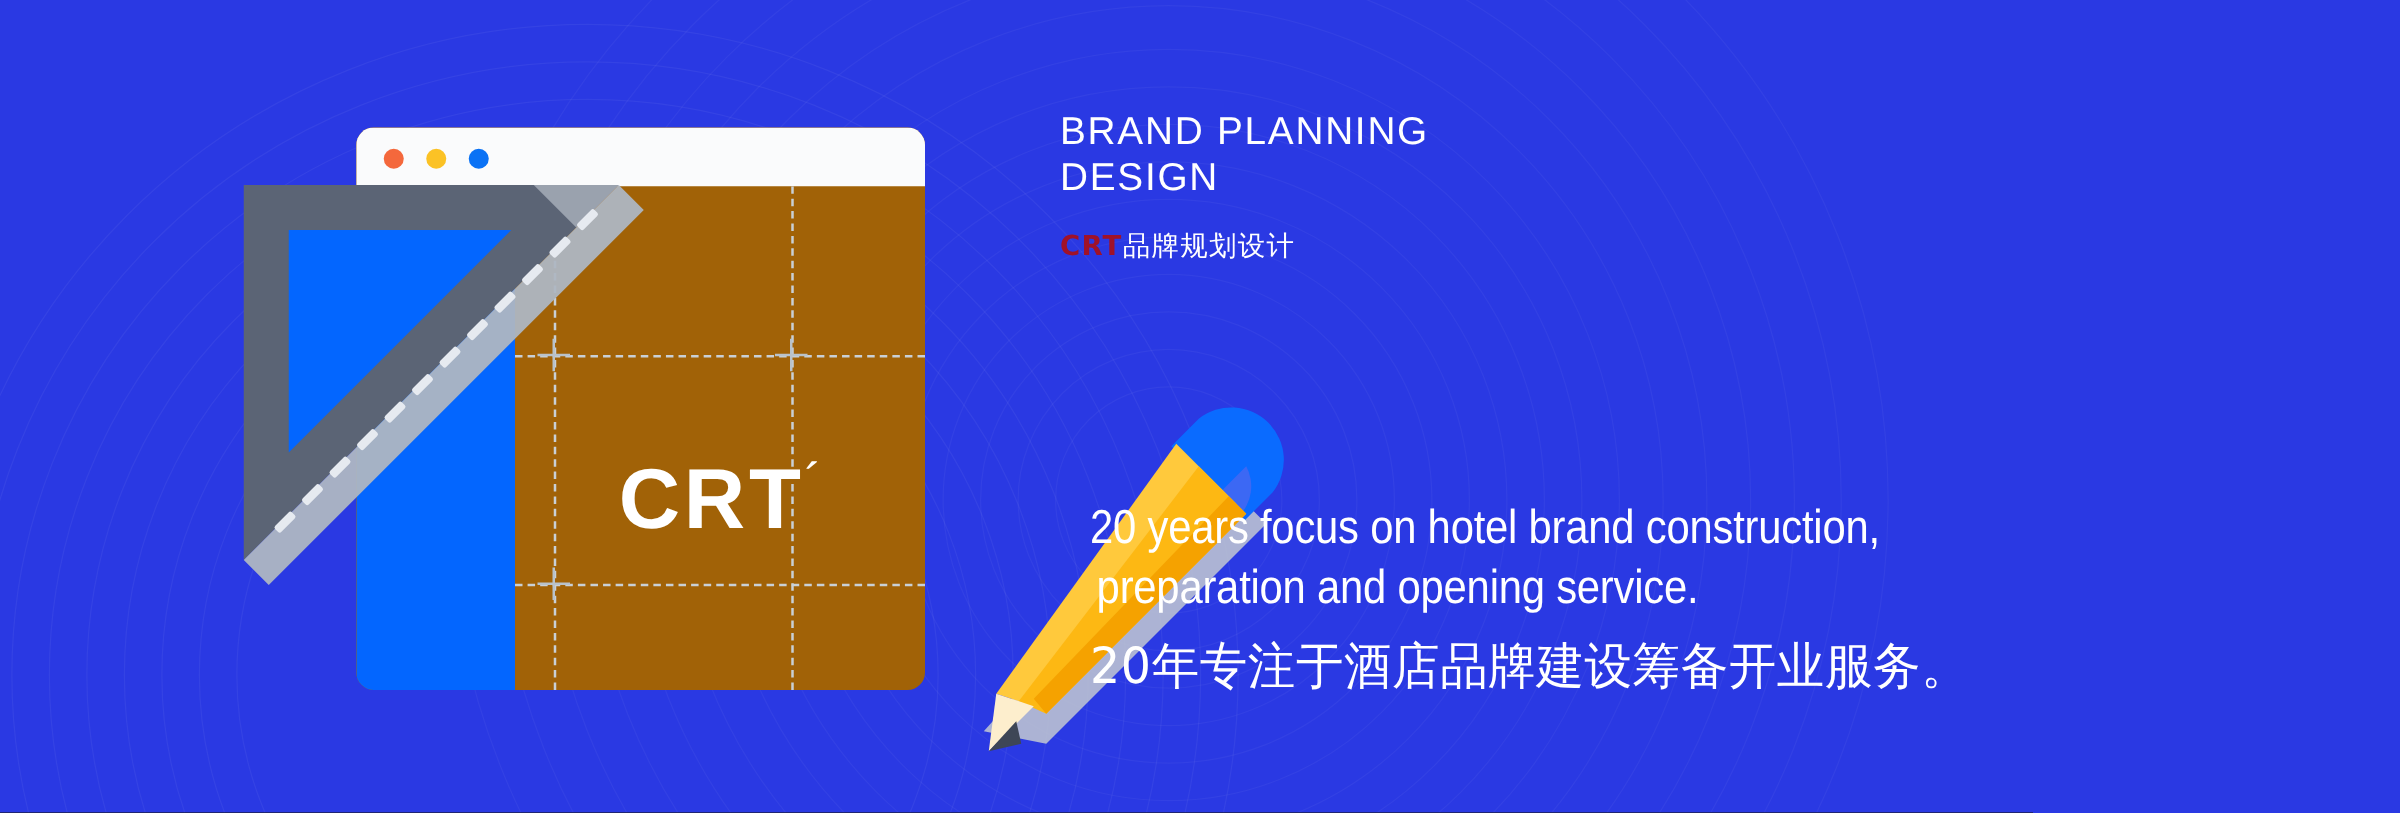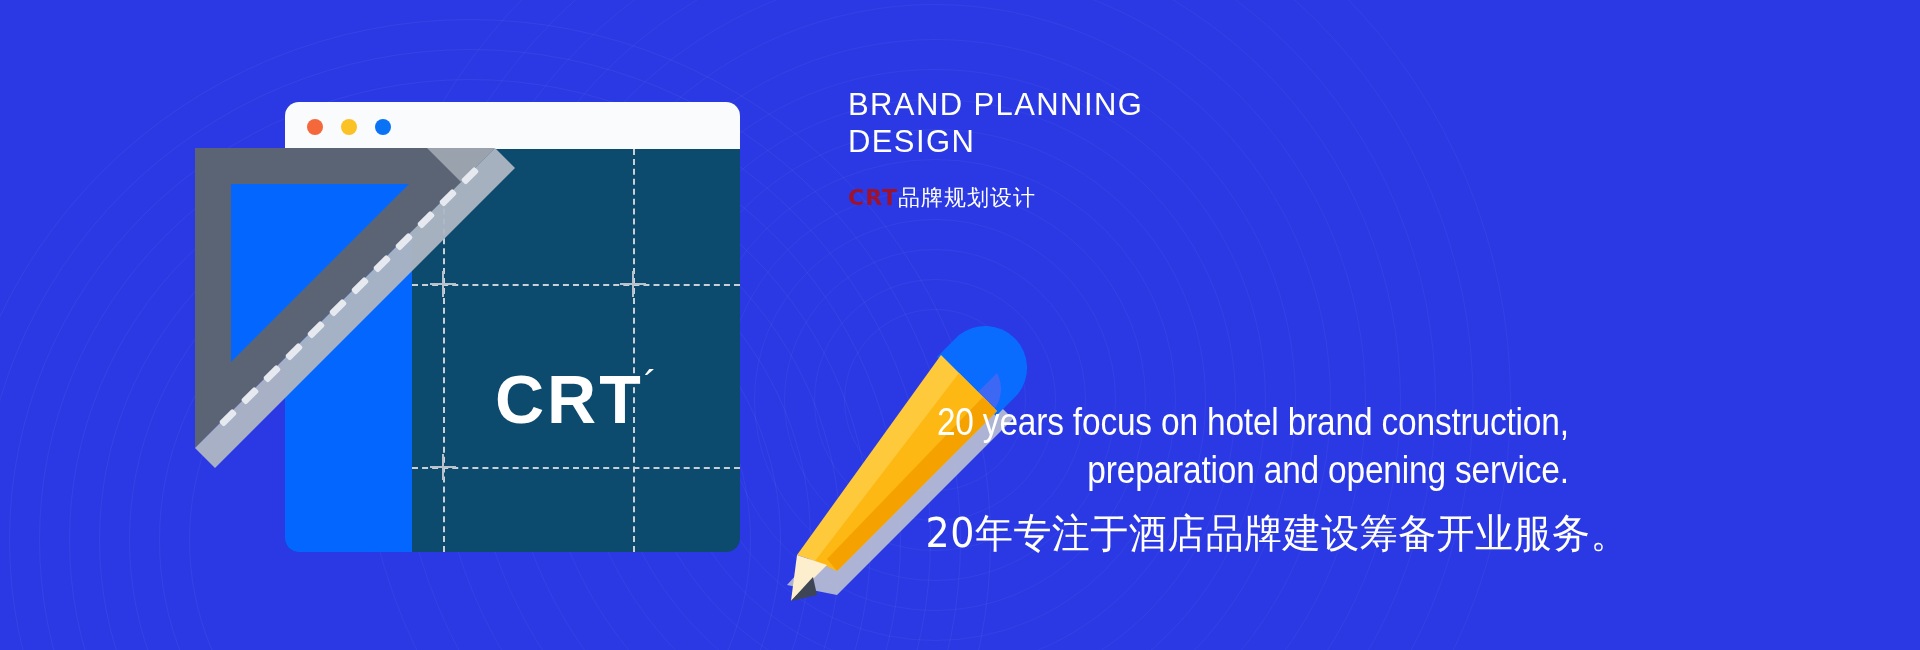--- a/index.html
+++ b/index.html
@@ -39,21 +39,21 @@
     left: 285px;
     top: 102px;
     width: 455px;
     height: 450px;
   }
   .window {
     position: absolute;
     inset: 0;
     border-radius: 14px;
     overflow: hidden;
-    background: #0c4a6e;
+    background: #a16207;
   }
   .window-titlebar {
     position: absolute;
     left: 0; top: 0; right: 0;
     height: 47px;
     background: #fafbfc;
   }
   .dot {
     position: absolute;
     top: 17px;
@@ -175,24 +175,23 @@
     font-size: 22px;
     line-height: 28px;
     white-space: nowrap;
     font-family: "DejaVu Sans", "Liberation Sans", sans-serif;
   }
   .subhead .crt { color: #a01229; font-weight: 700; letter-spacing: 1px; }
   .subhead .cn  { color: #ffffff; letter-spacing: 1px; }
 
   .tagline {
     position: absolute;
-    left: 812px;
+    left: 872px;
     top: 398px;
     width: 860px;
-    text-align: right;
   }
   .tagline .en {
     color: #ffffff;
     font-size: 38px;
     font-weight: 400;
     line-height: 48px;
     letter-spacing: -0.2px;
     transform: scaleX(0.88);
     transform-origin: left center;
     white-space: nowrap;

